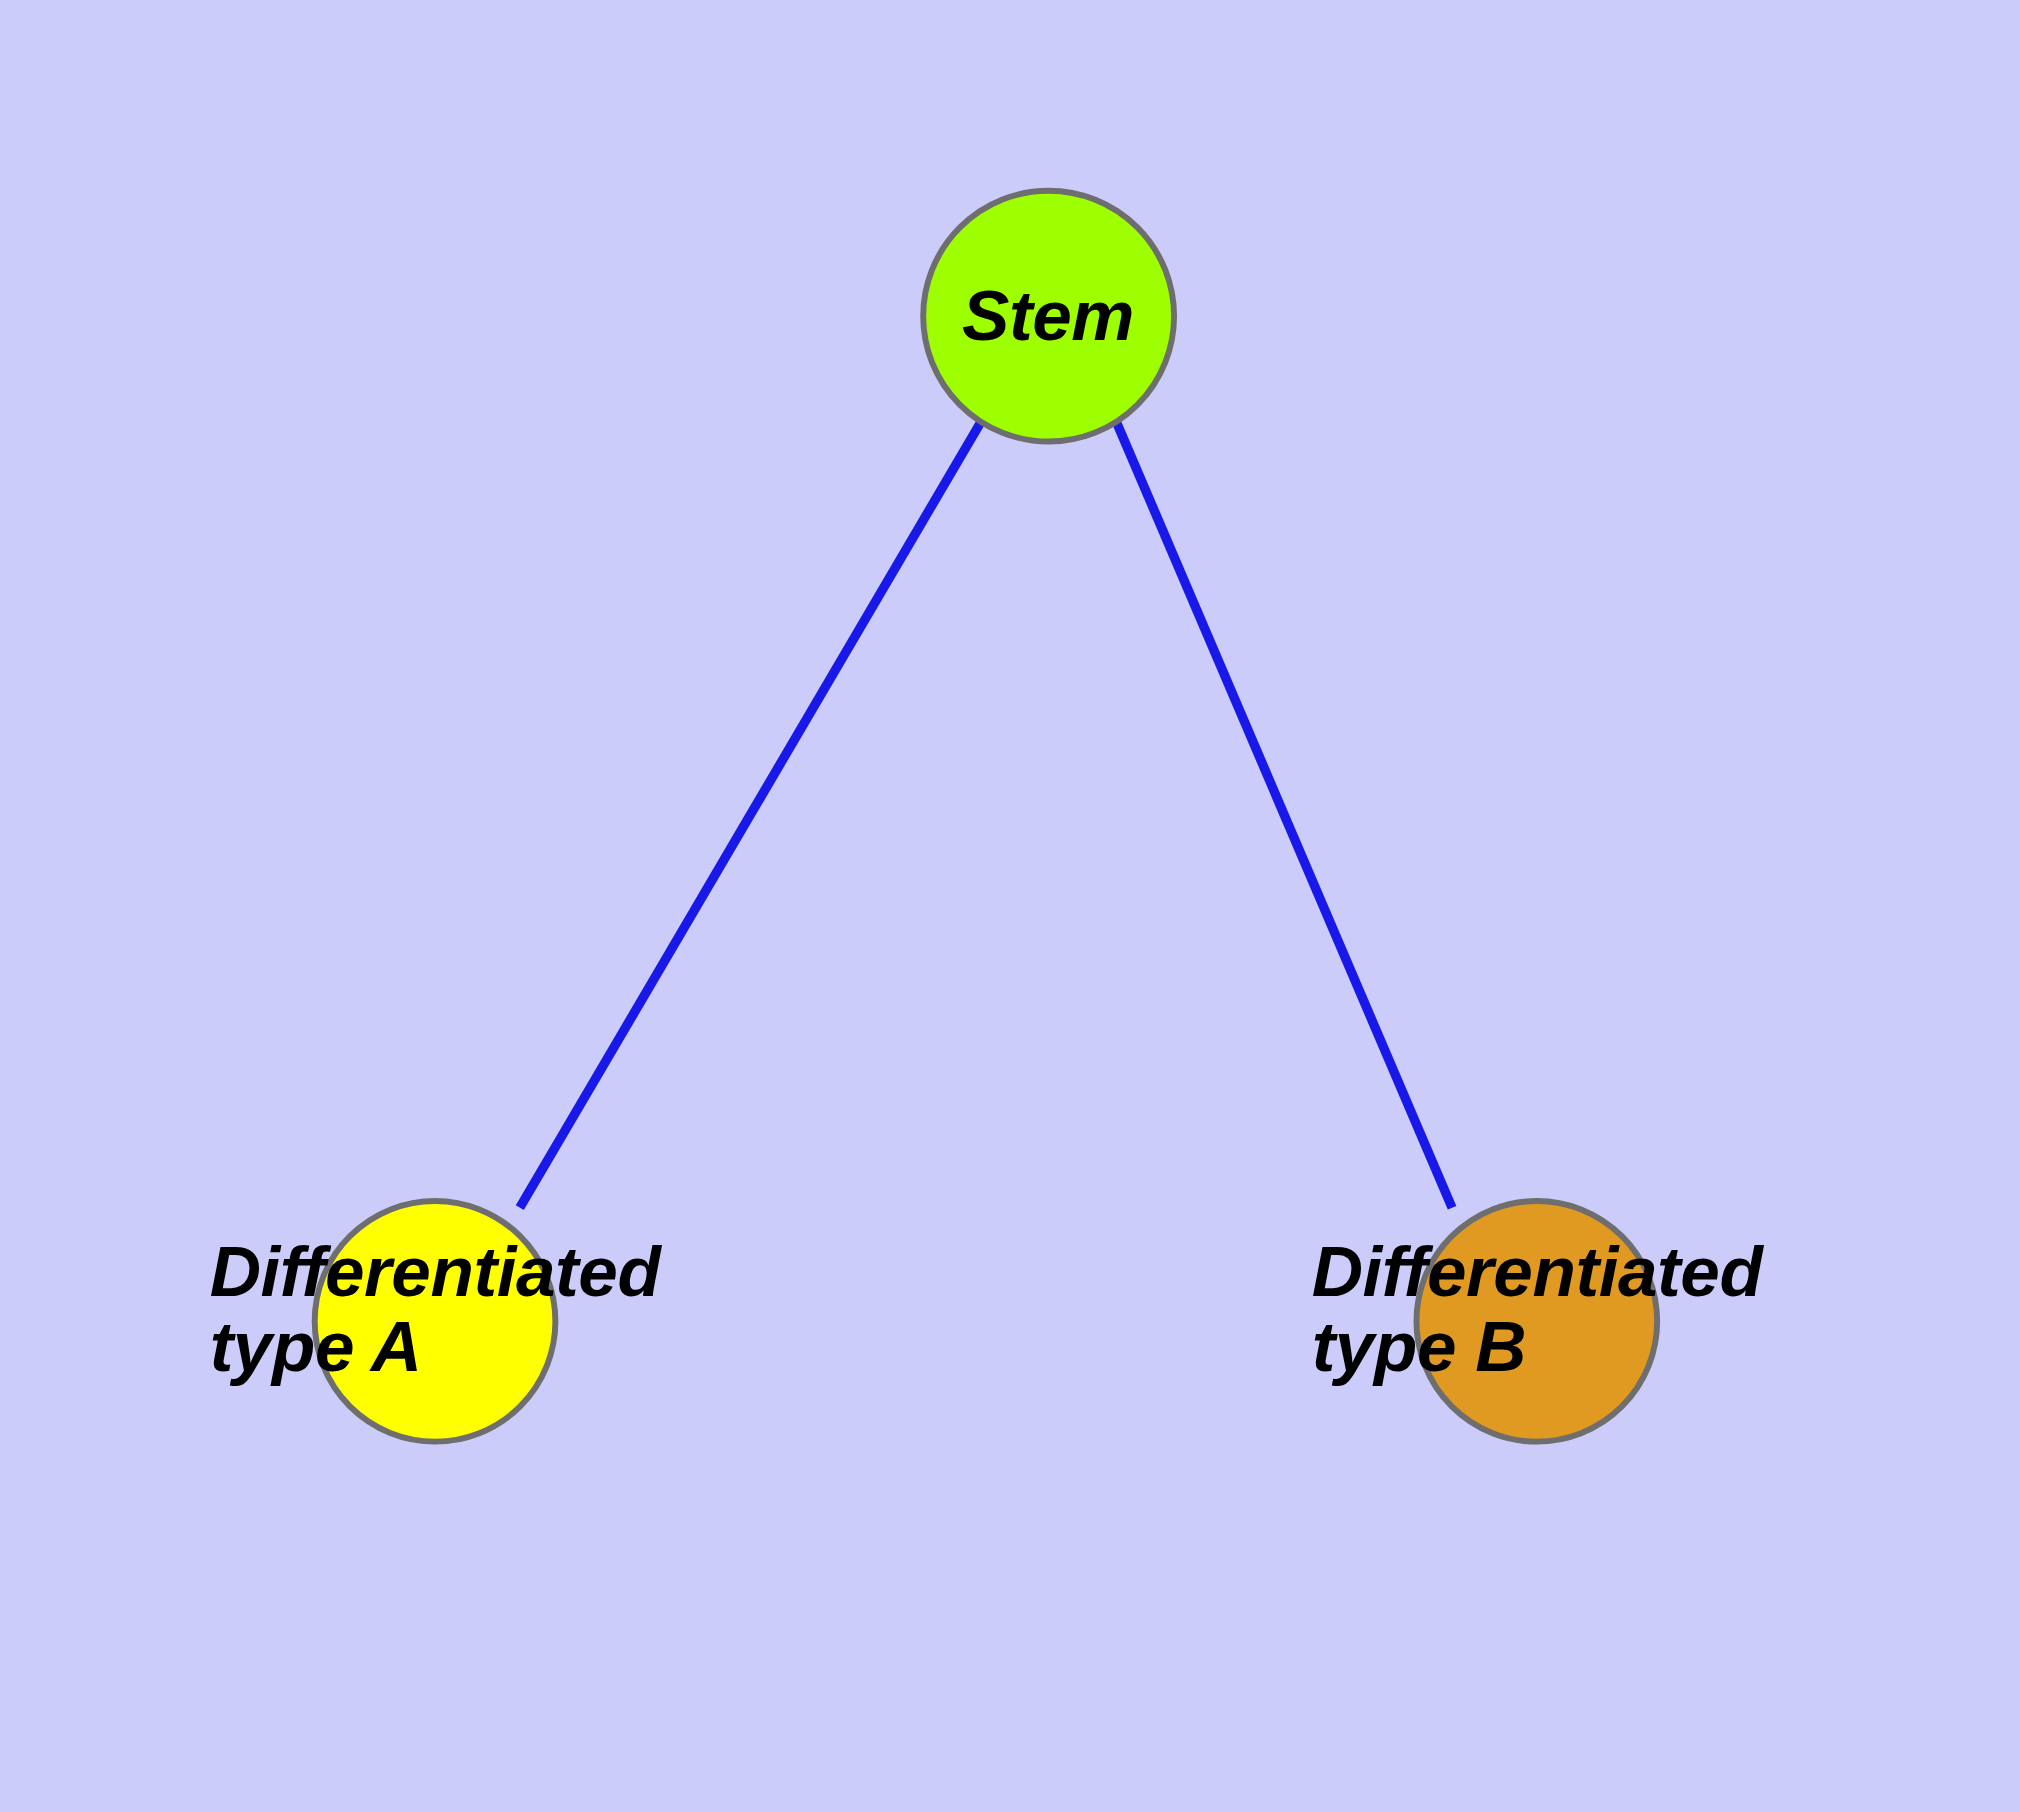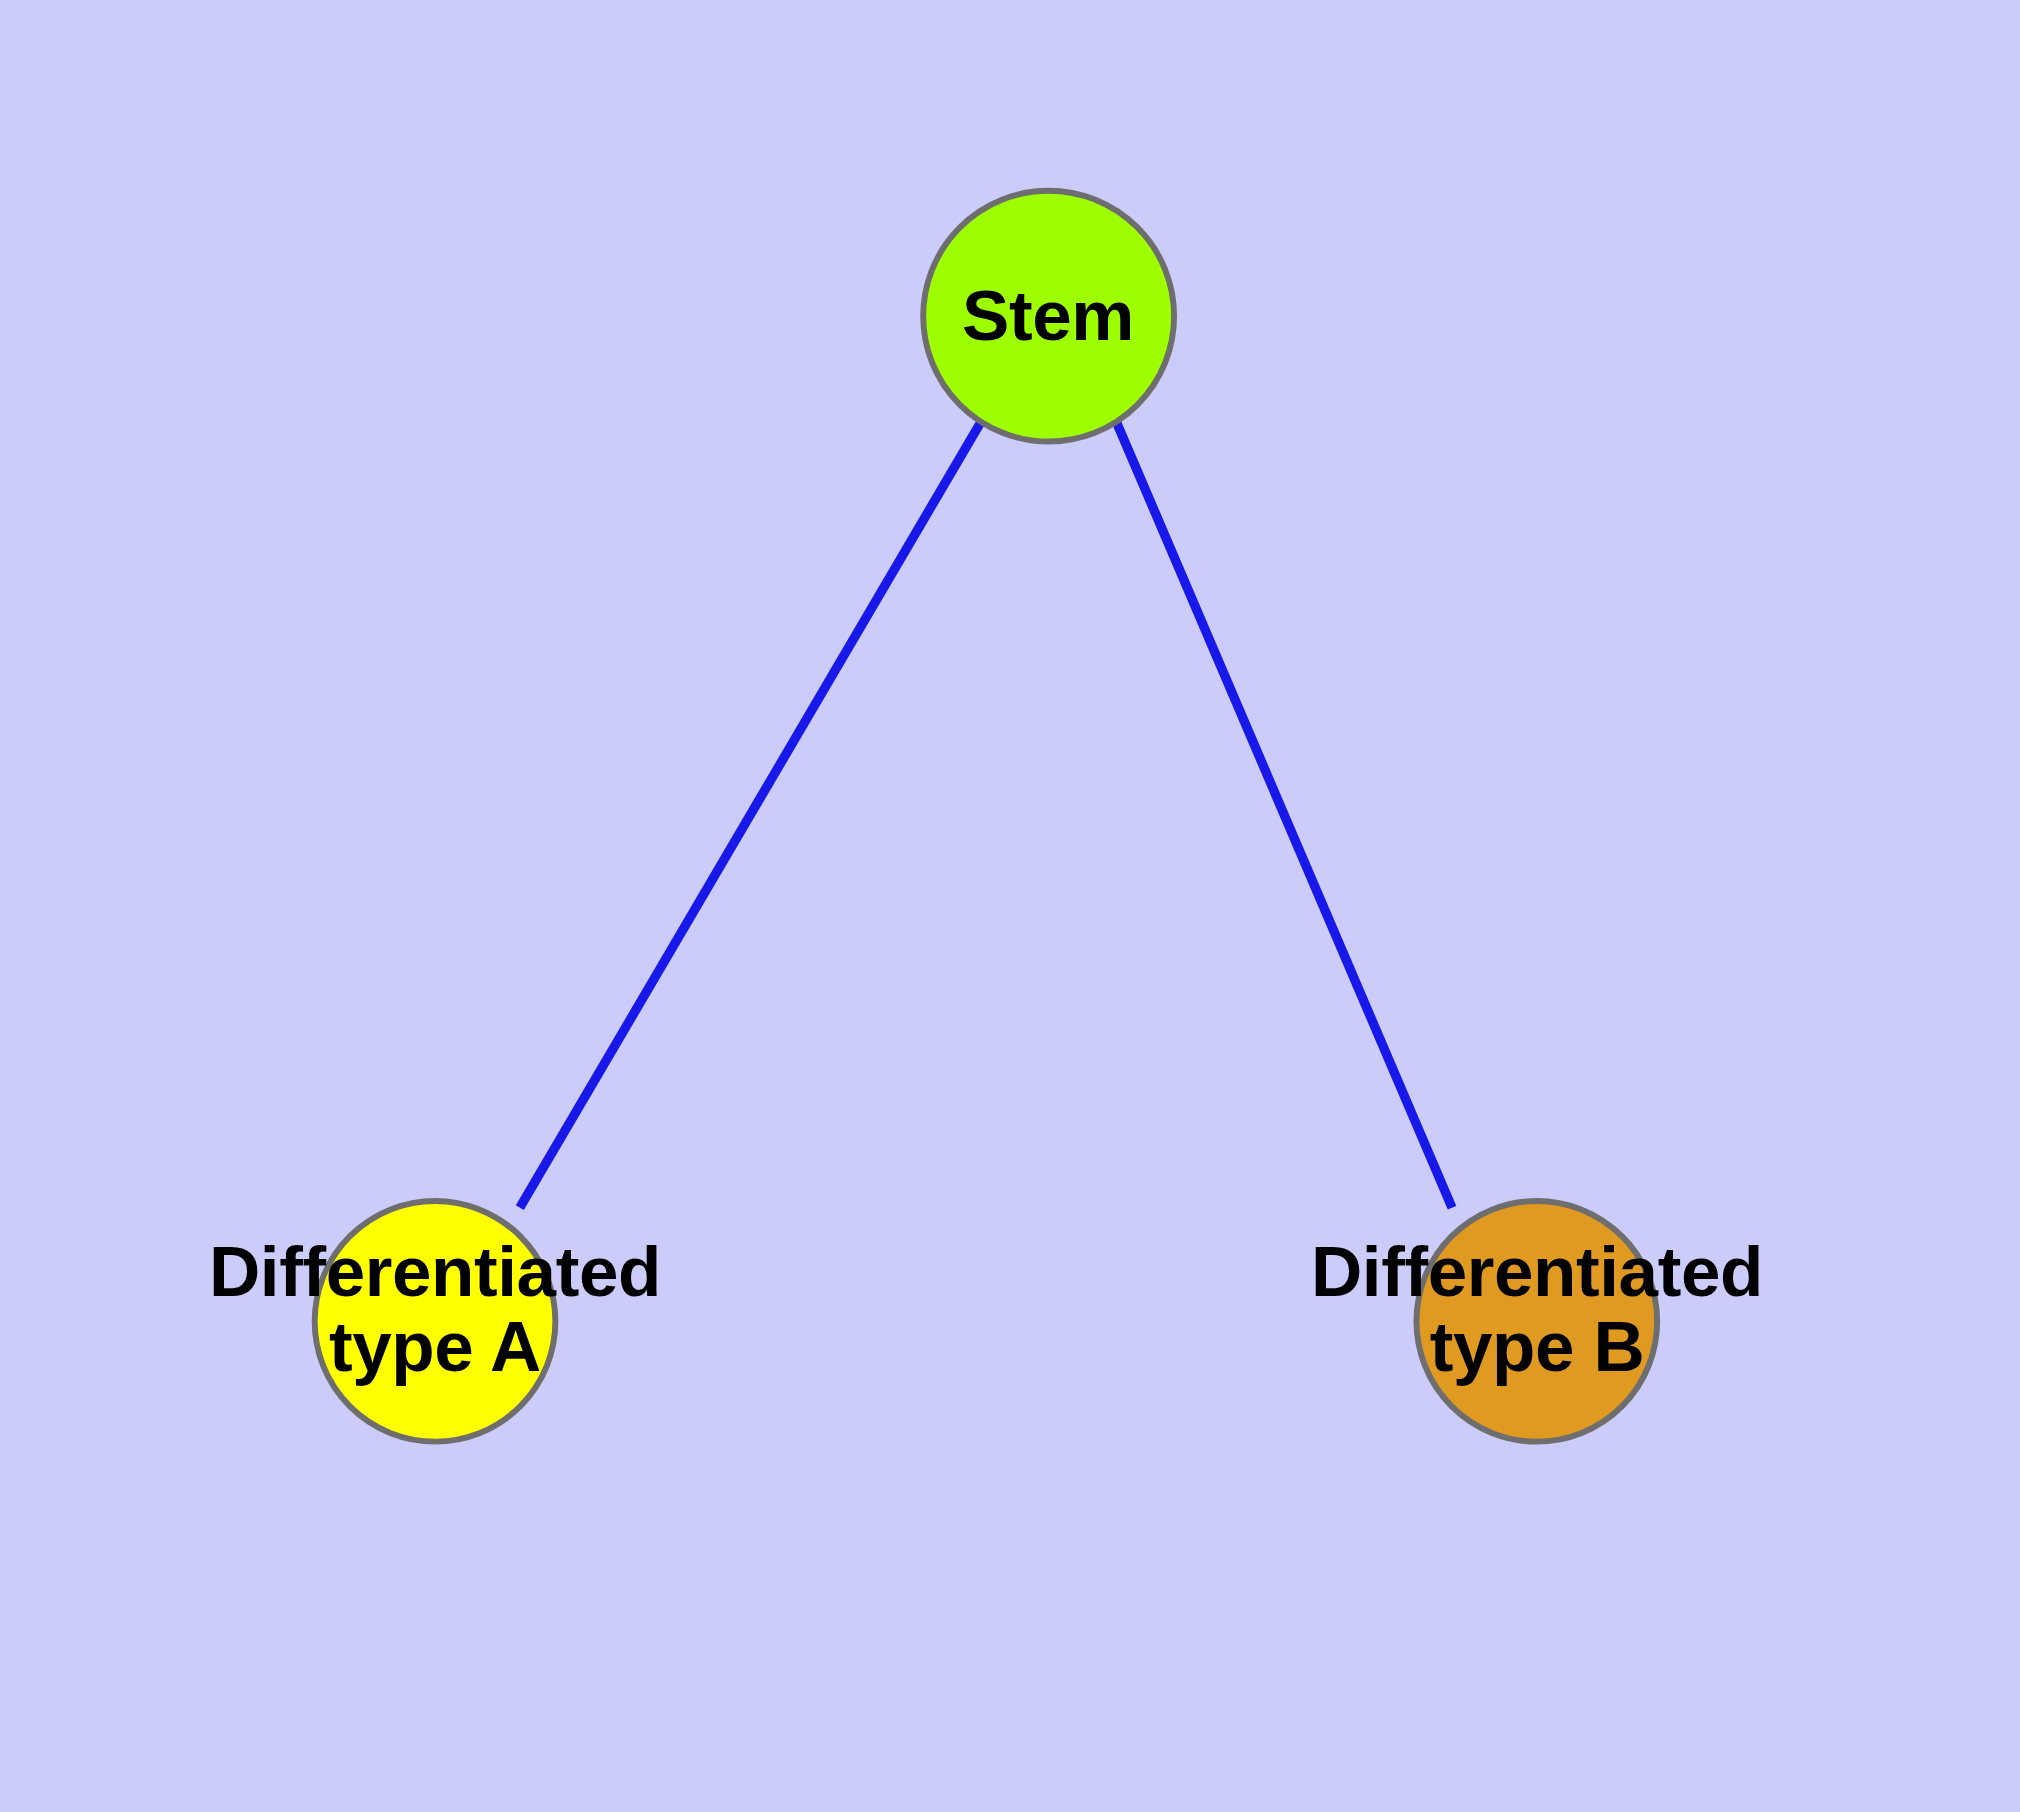--- a/index.html
+++ b/index.html
@@ -22,27 +22,28 @@
     background: #ccccfa;
   }
   #graph-svg {
     position: absolute;
     left: 0; top: 0;
     width: 2021px;
     height: 1812px;
   }
   .node-label {
     position: absolute;
-    text-align: center;
+    text-align: left;
     font-weight: bold;
     color: #000000;
     line-height: 1.06;
     white-space: pre;
     pointer-events: none;
     letter-spacing: -0.4px;
+    font-style: italic;
   }
   #label-stem {
     font-size: 71px;
     left: 1048px;
     top: 316px;
     transform: translate(-50%, -50%);
   }
   #label-diff-a {
     font-size: 71px;
     left: 435px;

